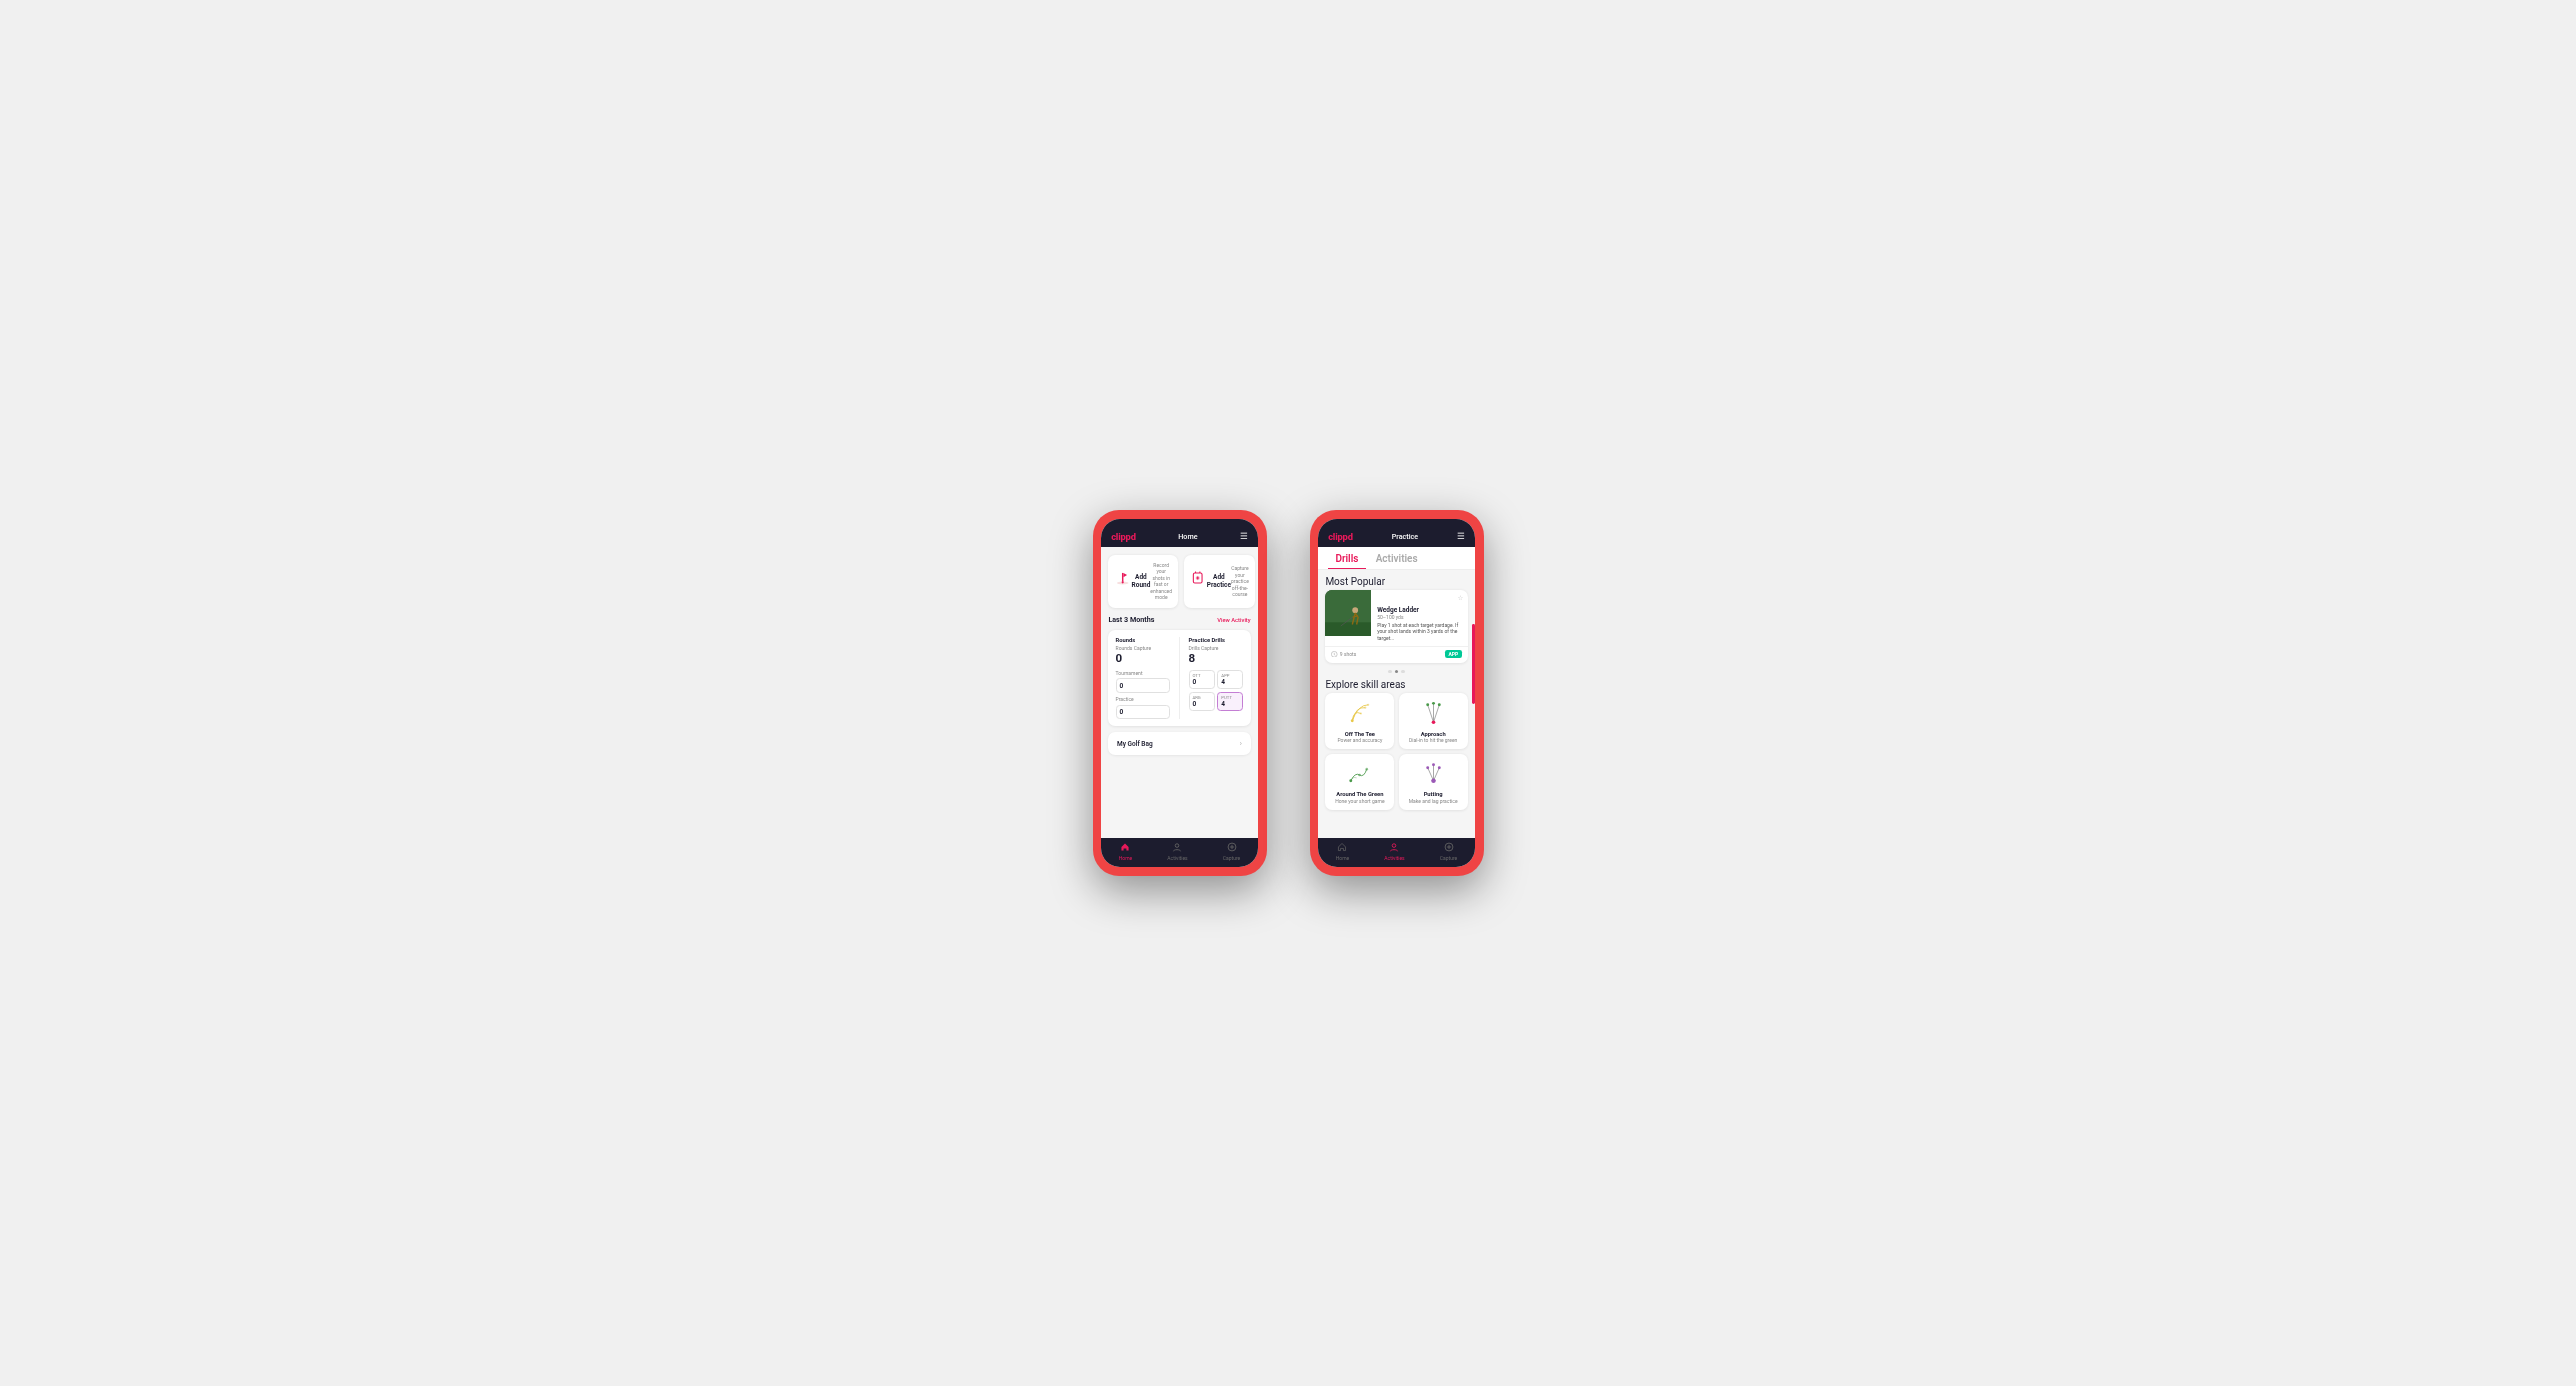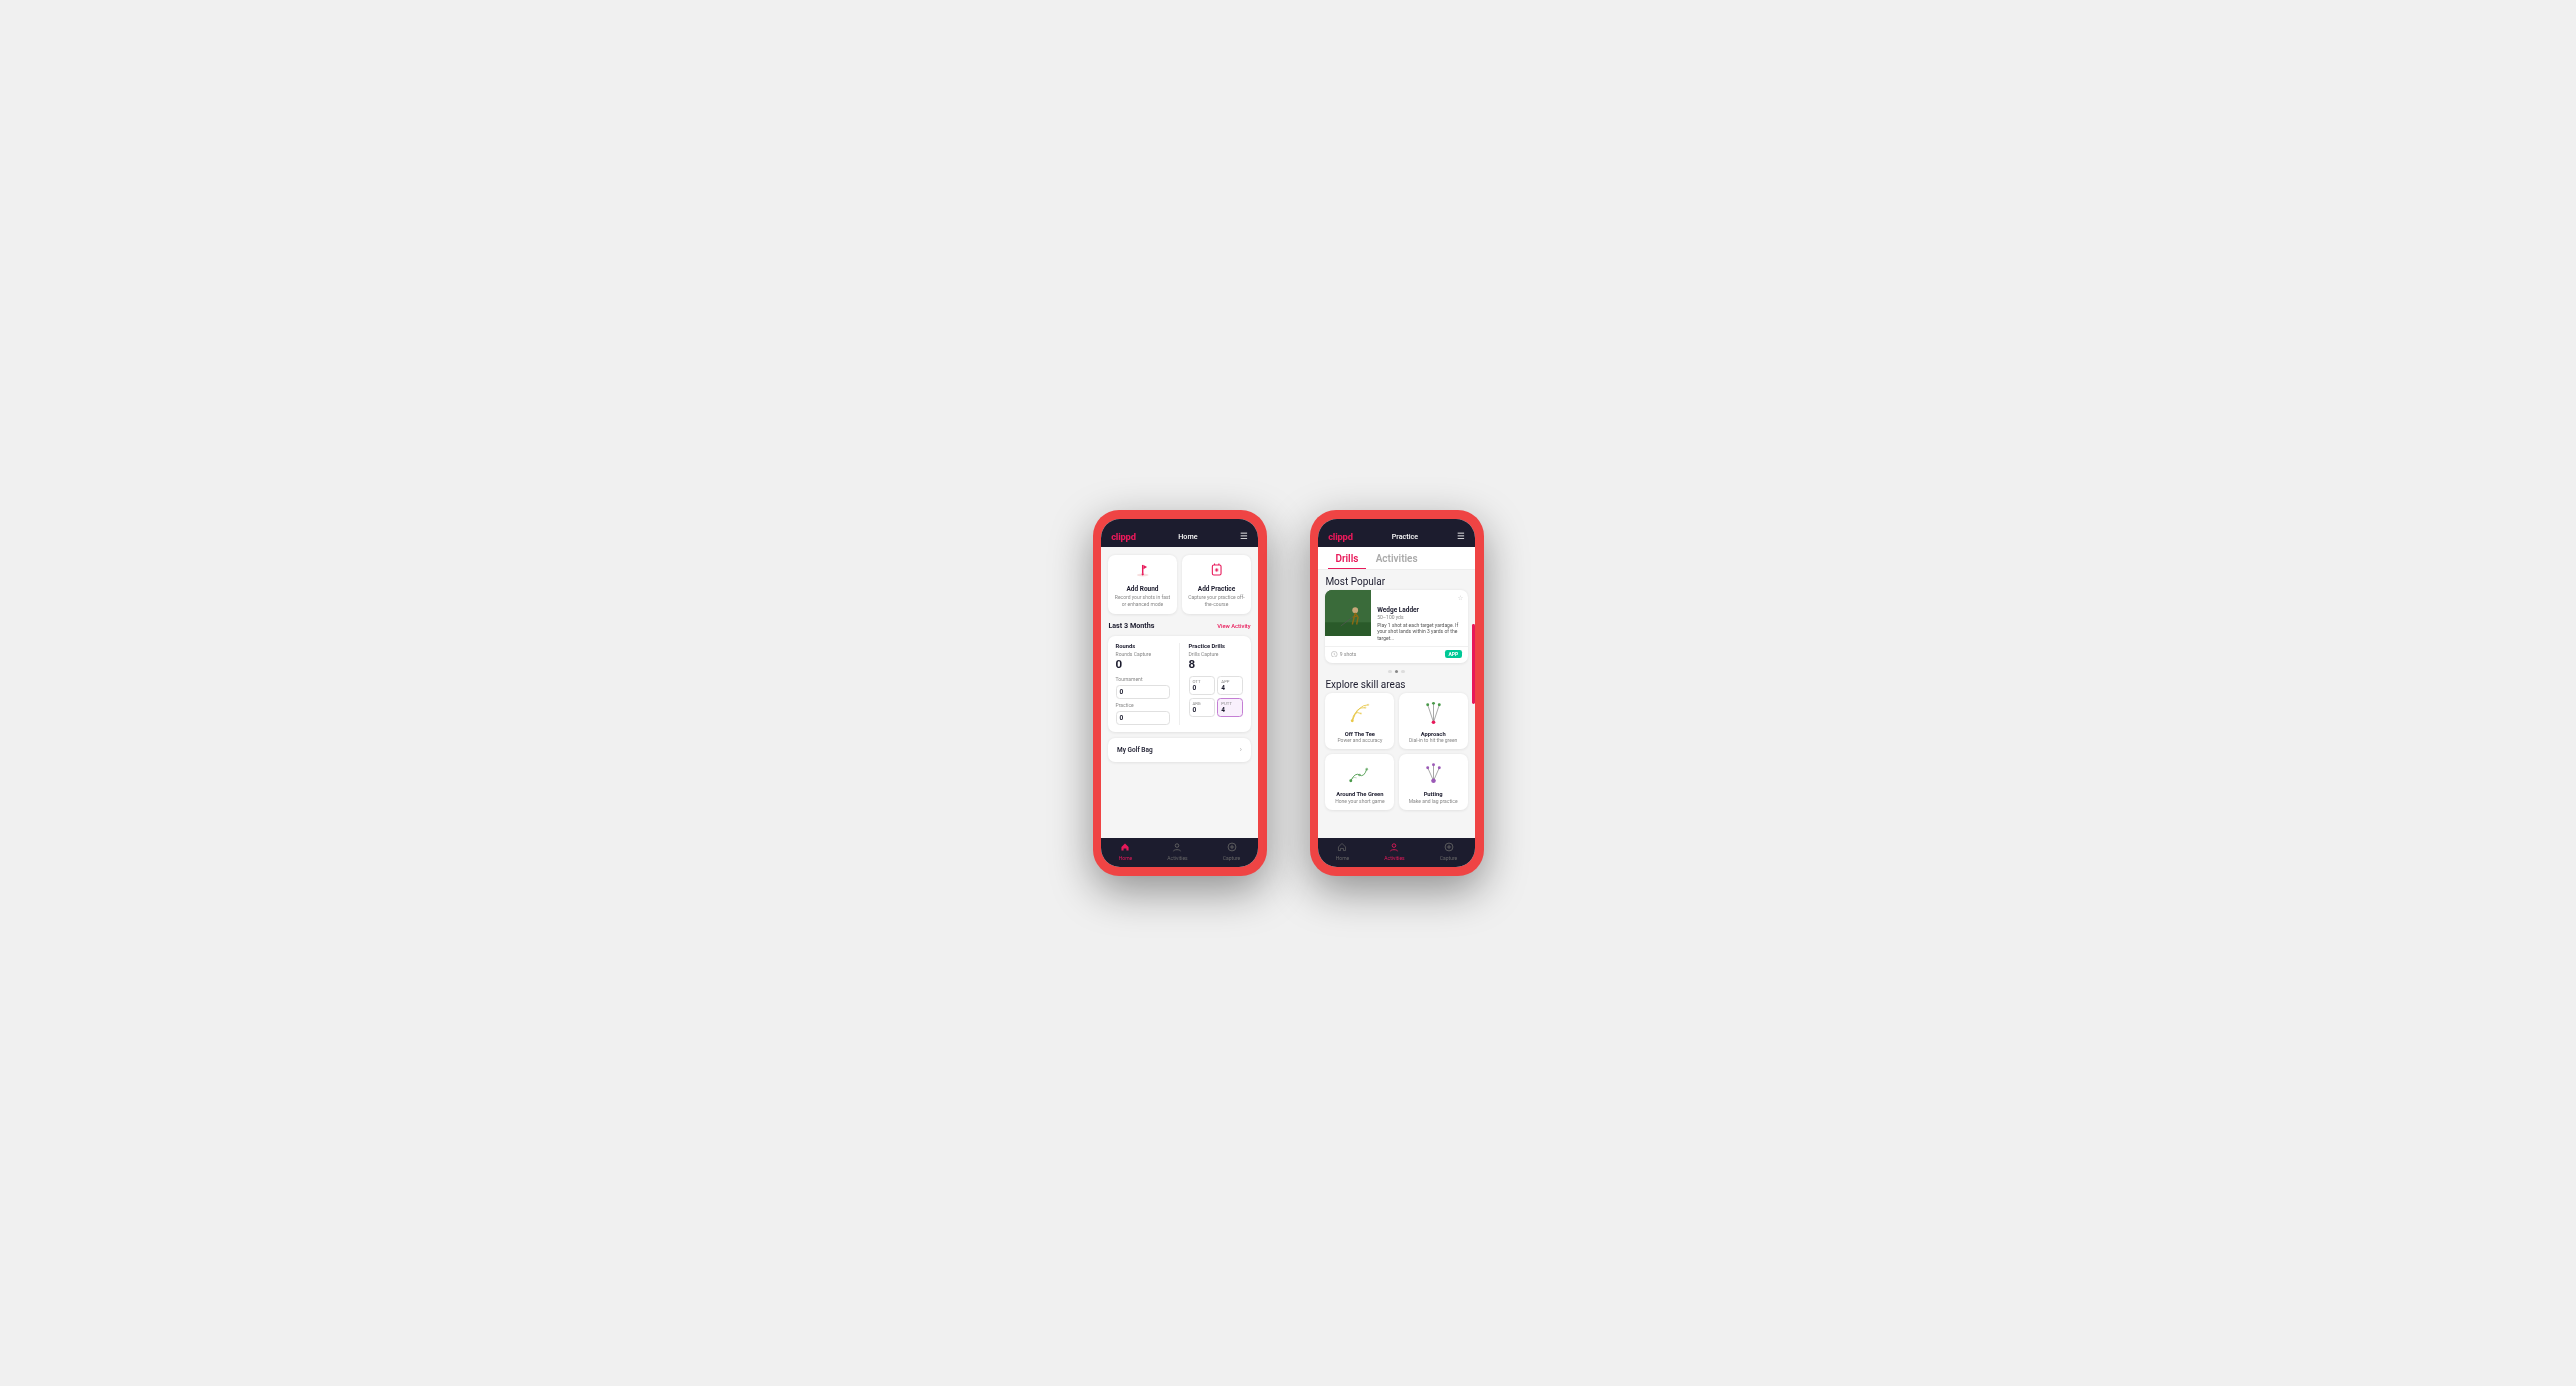--- a/index.html
+++ b/index.html
@@ -74,21 +74,21 @@
       display: flex;
       gap: 5.8px;
       margin-bottom: 7.2px;
     }
     .action-card {
       flex: 1;
       background: #ffffff;
       border-radius: 7.2px;
       padding: 7.2px 5.8px;
       display: flex;
-      flex-direction: column;
+      flex-direction: row;
       align-items: center;
       text-align: center;
       box-shadow: 0 0.7px 2.9px rgba(0,0,0,0.08);
     }
     .action-card .card-icon {
       font-size: 14.5px;
       margin-bottom: 2.9px;
     }
     .action-card .card-title {
       font-size: 6.5px;

